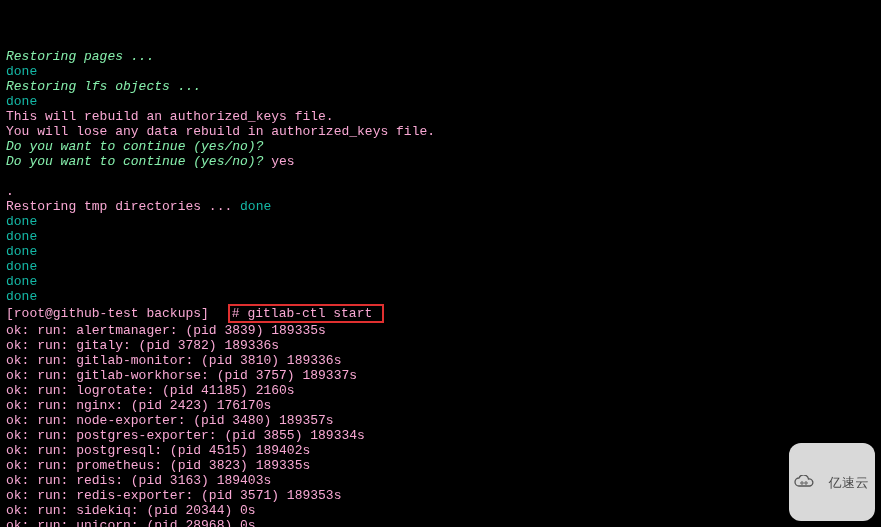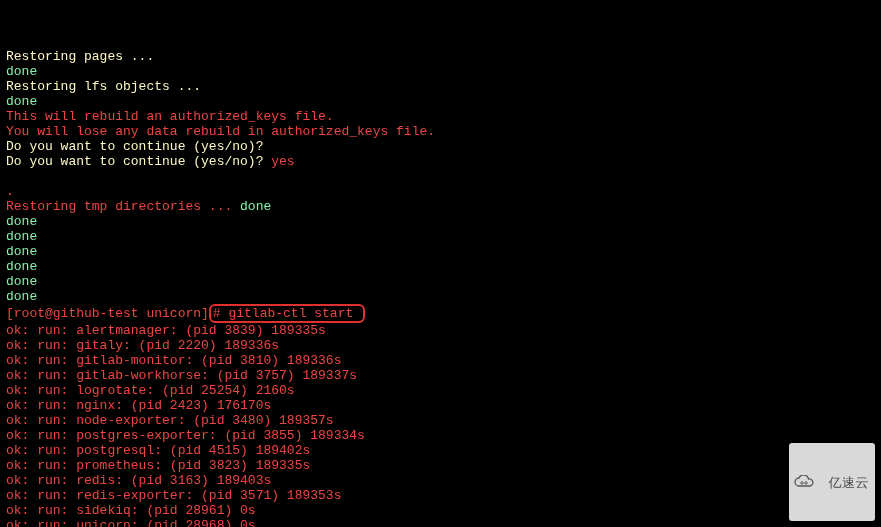--- a/index.html
+++ b/index.html
@@ -9,40 +9,41 @@
       font-size: 13px;
       line-height: 15px;
       color: #fff;
       padding: 4px 6px;
       width: 881px;
       height: 527px;
       position: relative;
       overflow: hidden;
       white-space: pre;
     }
-    .white { color: #ef4444; }
-    .green { color: #86efac; }
-    .cyan  { color: #fef9c3; }
+    .white { color: #f9a8d4; }
+    .green { color: #14b8a6; }
+    .cyan  { color: #86efac; font-style: italic; }
     .highlight-box {
       border: 2px solid #e03030;
-      border-radius: 6px;
+      border-radius: 0;
       padding: 0 2px;
       display: inline-block;
+      margin-left: 19px;
     }
     .watermark {
       position: absolute;
       right: 6px;
       bottom: 6px;
       display: flex;
       align-items: center;
       gap: 4px;
       opacity: 0.85;
       background: #fff;
       padding: 2px 6px 2px 4px;
-      border-radius: 3px;
+      border-radius: 12px;
     }
     .wm-icon svg { display: block; }
     .wm-text {
       font-family: "Arial","Helvetica",sans-serif;
       font-size: 13px;
       color: #555;
       font-weight: 500;
       letter-spacing: 0.5px;
     }
   </style>
@@ -60,34 +61,34 @@
 <span class="cyan">Do you want to continue (yes/no)?</span><span class="white"> yes</span>
 
 <span class="white">.</span>
 <span class="white">Restoring tmp directories ... </span><span class="green">done</span>
 <span class="green">done</span>
 <span class="green">done</span>
 <span class="green">done</span>
 <span class="green">done</span>
 <span class="green">done</span>
 <span class="green">done</span>
-<span class="white">[root@github-test unicorn]</span><span class="highlight-box"><span class="white">#</span><span class="white"> gitlab-ctl start </span></span>
+<span class="white">[root@github-test backups]</span><span class="highlight-box"><span class="white">#</span><span class="white"> gitlab-ctl start </span></span>
 <span class="white">ok: run: alertmanager: (pid 3839) 189335s</span>
-<span class="white">ok: run: gitaly: (pid 2220) 189336s</span>
+<span class="white">ok: run: gitaly: (pid 3782) 189336s</span>
 <span class="white">ok: run: gitlab-monitor: (pid 3810) 189336s</span>
 <span class="white">ok: run: gitlab-workhorse: (pid 3757) 189337s</span>
-<span class="white">ok: run: logrotate: (pid 25254) 2160s</span>
+<span class="white">ok: run: logrotate: (pid 41185) 2160s</span>
 <span class="white">ok: run: nginx: (pid 2423) 176170s</span>
 <span class="white">ok: run: node-exporter: (pid 3480) 189357s</span>
 <span class="white">ok: run: postgres-exporter: (pid 3855) 189334s</span>
 <span class="white">ok: run: postgresql: (pid 4515) 189402s</span>
 <span class="white">ok: run: prometheus: (pid 3823) 189335s</span>
 <span class="white">ok: run: redis: (pid 3163) 189403s</span>
 <span class="white">ok: run: redis-exporter: (pid 3571) 189353s</span>
-<span class="white">ok: run: sidekiq: (pid 28961) 0s</span>
+<span class="white">ok: run: sidekiq: (pid 20344) 0s</span>
 <span class="white">ok: run: unicorn: (pid 28968) 0s</span>
  </div>
 
 <div class="watermark">
   <span class="wm-icon">
     <svg width="22" height="14" viewBox="0 0 22 14">
       <path d="M6 11 a4 4 0 0 1 0-8 a5 5 0 0 1 9.5 1 a3.5 3.5 0 0 1 1.5 7 H6" fill="none" stroke="#666" stroke-width="1.3"></path>
       <circle cx="9" cy="8" r="1.2" fill="none" stroke="#666" stroke-width="1"></circle>
       <circle cx="13" cy="8" r="1.2" fill="none" stroke="#666" stroke-width="1"></circle>
     </svg>

